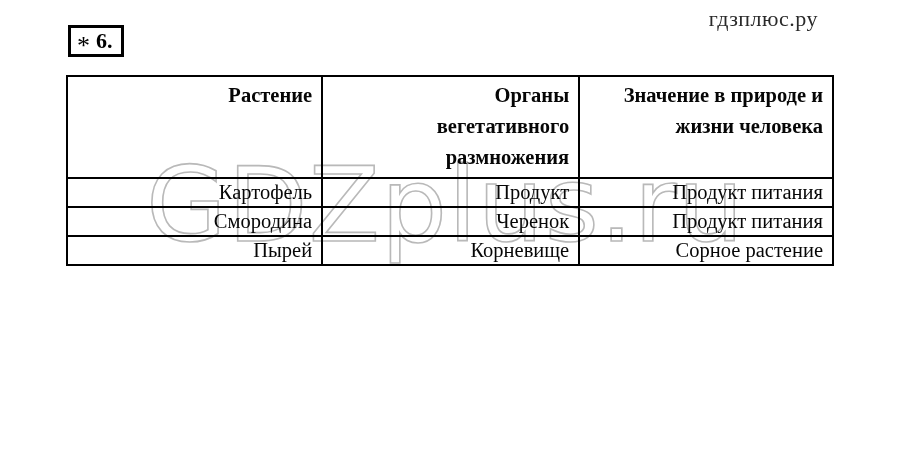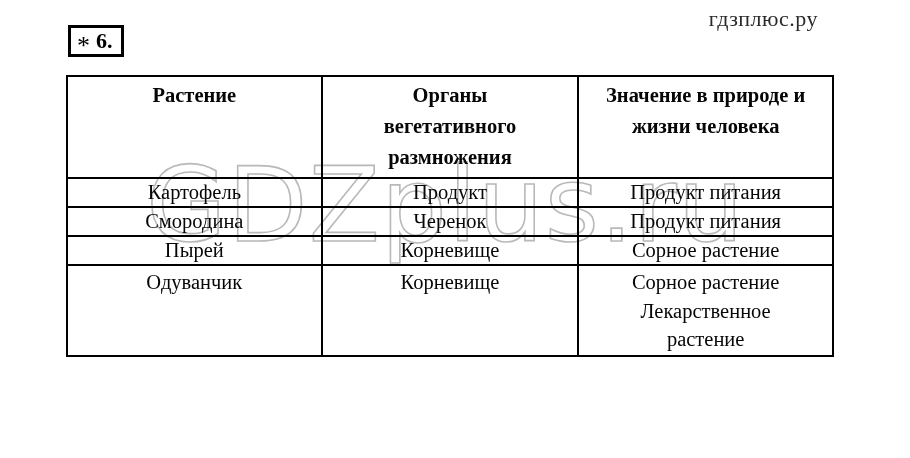--- a/index.html
+++ b/index.html
@@ -70,21 +70,21 @@
     z-index: 1;
     border-collapse: collapse;
     table-layout: fixed;
     background: transparent;
     font-size: 20.5px;
     color: #060606;
   }
   table.main th, table.main td {
     border: 2.5px solid #000;
     vertical-align: top;
-    text-align: center;
+    text-align: right;
     white-space: pre-line;
     overflow: hidden;
   }
   table.main th {
     font-weight: 700;
     padding: 3px 9px;
     height: 94px;
     line-height: 31px;
   }
   table.main td {
@@ -139,23 +139,16 @@
       <tr>
         <td>Смородина</td>
         <td>Черенок</td>
         <td>Продукт питания</td>
       </tr>
       <tr>
         <td>Пырей</td>
         <td>Корневище</td>
         <td>Сорное растение</td>
       </tr>
-      <tr class="tall">
-        <td>Одуванчик</td>
-        <td>Корневище</td>
-        <td>Сорное растение
-Лекарственное
-растение</td>
-      </tr>
     </tbody>
   </table>
 
 </div>
 
 </body></html>

